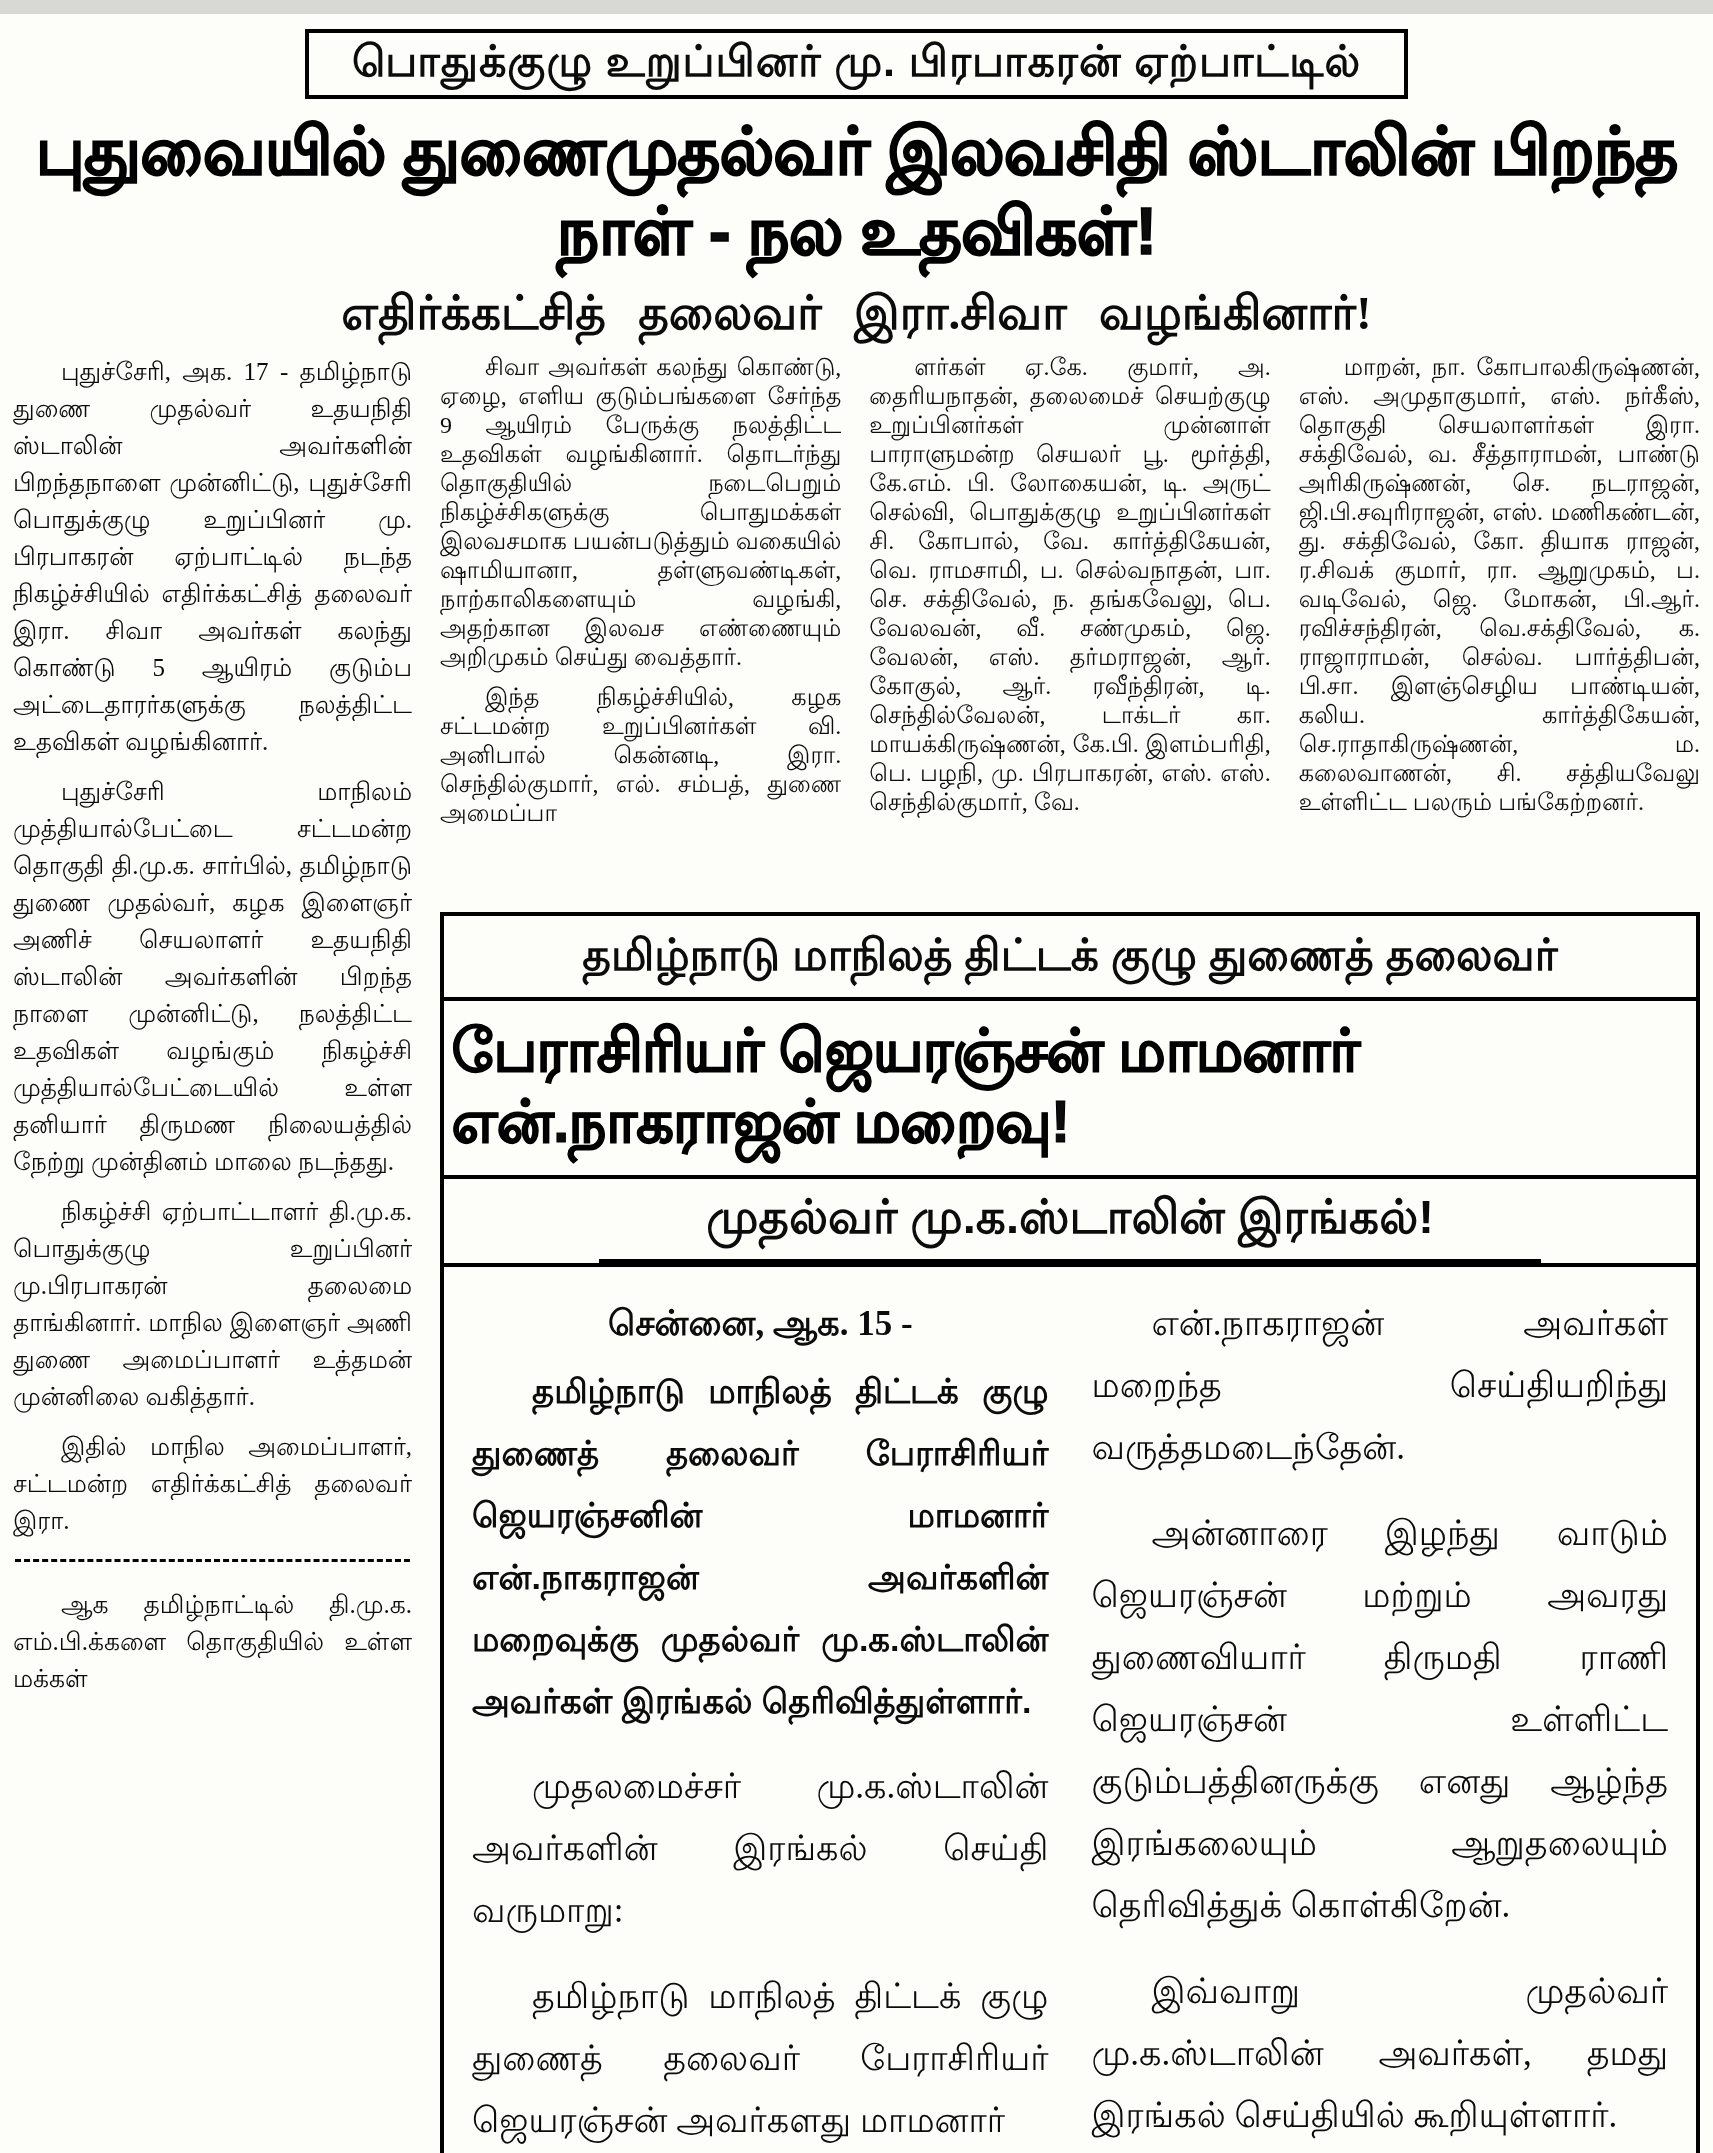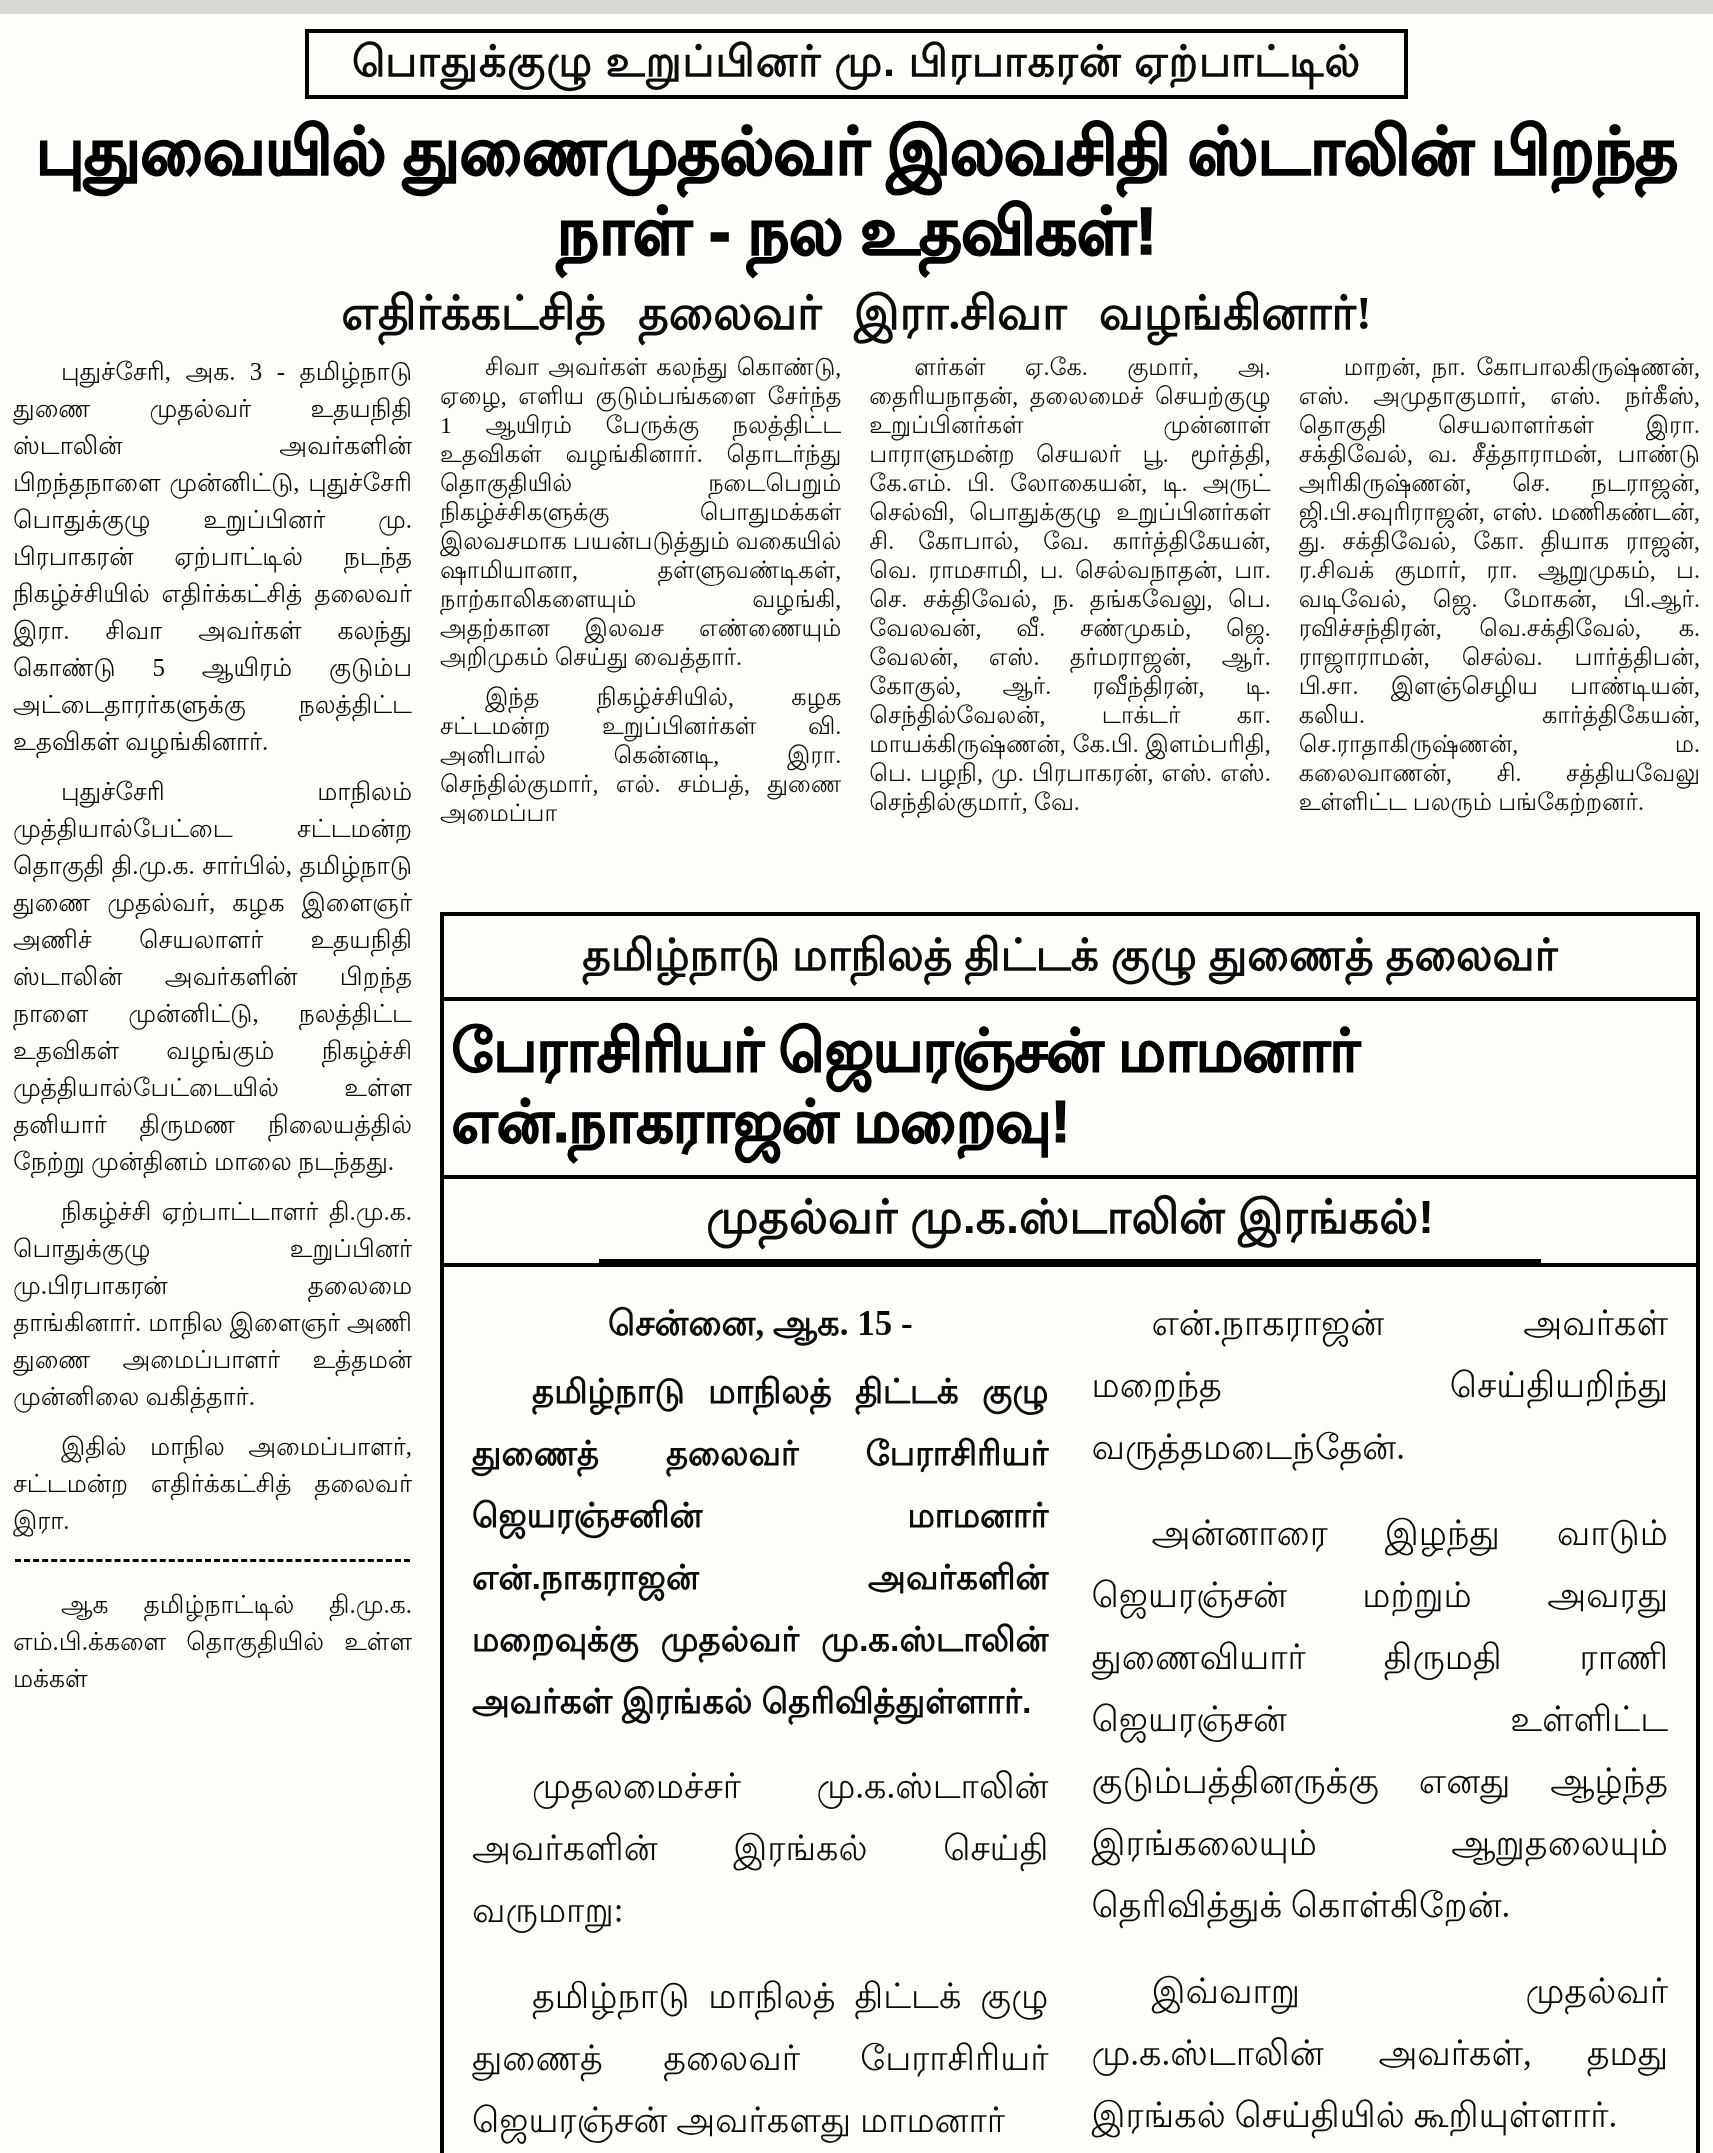--- a/index.html
+++ b/index.html
@@ -156,33 +156,33 @@
     <div class="kicker-box">பொதுக்குழு உறுப்பினர் மு. பிரபாகரன் ஏற்பாட்டில்</div>
   </div>
 
   <div class="main-headline">புதுவையில் துணைமுதல்வர் இலவசிதி ஸ்டாலின் பிறந்த நாள் - நல உதவிகள்!</div>
 
   <div class="sub-headline">எதிர்க்கட்சித் தலைவர் இரா.சிவா வழங்கினார்!</div>
 
   <div class="content">
 
     <div class="col-1">
-      <p>புதுச்சேரி, அக. 3 - தமிழ்நாடு துணை முதல்வர் உதயநிதி ஸ்டாலின் அவர்களின் பிறந்தநாளை முன்னிட்டு, புதுச்சேரி பொதுக்குழு உறுப்பினர் மு. பிரபாகரன் ஏற்பாட்டில் நடந்த நிகழ்ச்சியில் எதிர்க்கட்சித் தலைவர் இரா. சிவா அவர்கள் கலந்து கொண்டு 5 ஆயிரம் குடும்ப அட்டைதாரர்களுக்கு நலத்திட்ட உதவிகள் வழங்கினார்.</p>
+      <p>புதுச்சேரி, அக. 17 - தமிழ்நாடு துணை முதல்வர் உதயநிதி ஸ்டாலின் அவர்களின் பிறந்தநாளை முன்னிட்டு, புதுச்சேரி பொதுக்குழு உறுப்பினர் மு. பிரபாகரன் ஏற்பாட்டில் நடந்த நிகழ்ச்சியில் எதிர்க்கட்சித் தலைவர் இரா. சிவா அவர்கள் கலந்து கொண்டு 5 ஆயிரம் குடும்ப அட்டைதாரர்களுக்கு நலத்திட்ட உதவிகள் வழங்கினார்.</p>
       <p>புதுச்சேரி மாநிலம் முத்தியால்பேட்டை சட்டமன்ற தொகுதி தி.மு.க. சார்பில், தமிழ்நாடு துணை முதல்வர், கழக இளைஞர் அணிச் செயலாளர் உதயநிதி ஸ்டாலின் அவர்களின் பிறந்த நாளை முன்னிட்டு, நலத்திட்ட உதவிகள் வழங்கும் நிகழ்ச்சி முத்தியால்பேட்டையில் உள்ள தனியார் திருமண நிலையத்தில் நேற்று முன்தினம் மாலை நடந்தது.</p>
       <p>நிகழ்ச்சி ஏற்பாட்டாளர் தி.மு.க. பொதுக்குழு உறுப்பினர் மு.பிரபாகரன் தலைமை தாங்கினார். மாநில இளைஞர் அணி துணை அமைப்பாளர் உத்தமன் முன்னிலை வகித்தார்.</p>
       <p>இதில் மாநில அமைப்பாளர், சட்டமன்ற எதிர்க்கட்சித் தலைவர் இரா.</p>
       <hr class="dashed-divider">
       <p>ஆக தமிழ்நாட்டில் தி.மு.க. எம்.பி.க்களை தொகுதியில் உள்ள மக்கள்</p>
     </div>
 
     <div class="right-area">
 
       <div class="top-cols">
         <div class="ncol">
-          <p>சிவா அவர்கள் கலந்து கொண்டு, ஏழை, எளிய குடும்பங்களை சேர்ந்த 1 ஆயிரம் பேருக்கு நலத்திட்ட உதவிகள் வழங்கினார். தொடர்ந்து தொகுதியில் நடைபெறும் நிகழ்ச்சிகளுக்கு பொதுமக்கள் இலவசமாக பயன்படுத்தும் வகையில் ஷாமியானா, தள்ளுவண்டிகள், நாற்காலிகளையும் வழங்கி, அதற்கான இலவச எண்ணையும் அறிமுகம் செய்து வைத்தார்.</p>
+          <p>சிவா அவர்கள் கலந்து கொண்டு, ஏழை, எளிய குடும்பங்களை சேர்ந்த 9 ஆயிரம் பேருக்கு நலத்திட்ட உதவிகள் வழங்கினார். தொடர்ந்து தொகுதியில் நடைபெறும் நிகழ்ச்சிகளுக்கு பொதுமக்கள் இலவசமாக பயன்படுத்தும் வகையில் ஷாமியானா, தள்ளுவண்டிகள், நாற்காலிகளையும் வழங்கி, அதற்கான இலவச எண்ணையும் அறிமுகம் செய்து வைத்தார்.</p>
           <p>இந்த நிகழ்ச்சியில், கழக சட்டமன்ற உறுப்பினர்கள் வி. அனிபால் கென்னடி, இரா. செந்தில்குமார், எல். சம்பத், துணை அமைப்பா</p>
         </div>
         <div class="ncol">
           <p>ளர்கள் ஏ.கே. குமார், அ. தைரியநாதன், தலைமைச் செயற்குழு உறுப்பினர்கள் முன்னாள் பாராளுமன்ற செயலர் பூ. மூர்த்தி, கே.எம். பி. லோகையன், டி. அருட் செல்வி, பொதுக்குழு உறுப்பினர்கள் சி. கோபால், வே. கார்த்திகேயன், வெ. ராமசாமி, ப. செல்வநாதன், பா. செ. சக்திவேல், ந. தங்கவேலு, பெ. வேலவன், வீ. சண்முகம், ஜெ. வேலன், எஸ். தர்மராஜன், ஆர். கோகுல், ஆர். ரவீந்திரன், டி. செந்தில்வேலன், டாக்டர் கா. மாயக்கிருஷ்ணன், கே.பி. இளம்பரிதி, பெ. பழநி, மு. பிரபாகரன், எஸ். எஸ். செந்தில்குமார், வே.</p>
         </div>
         <div class="ncol">
           <p>மாறன், நா. கோபாலகிருஷ்ணன், எஸ். அமுதாகுமார், எஸ். நர்கீஸ், தொகுதி செயலாளர்கள் இரா. சக்திவேல், வ. சீத்தாராமன், பாண்டு அரிகிருஷ்ணன், செ. நடராஜன், ஜி.பி.சவுரிராஜன், எஸ். மணிகண்டன், து. சக்திவேல், கோ. தியாக ராஜன், ர.சிவக் குமார், ரா. ஆறுமுகம், ப. வடிவேல், ஜெ. மோகன், பி.ஆர். ரவிச்சந்திரன், வெ.சக்திவேல், க. ராஜாராமன், செல்வ. பார்த்திபன், பி.சா. இளஞ்செழிய பாண்டியன், கலிய. கார்த்திகேயன், செ.ராதாகிருஷ்ணன், ம. கலைவாணன், சி. சத்தியவேலு உள்ளிட்ட பலரும் பங்கேற்றனர்.</p>
         </div>
       </div>
 

